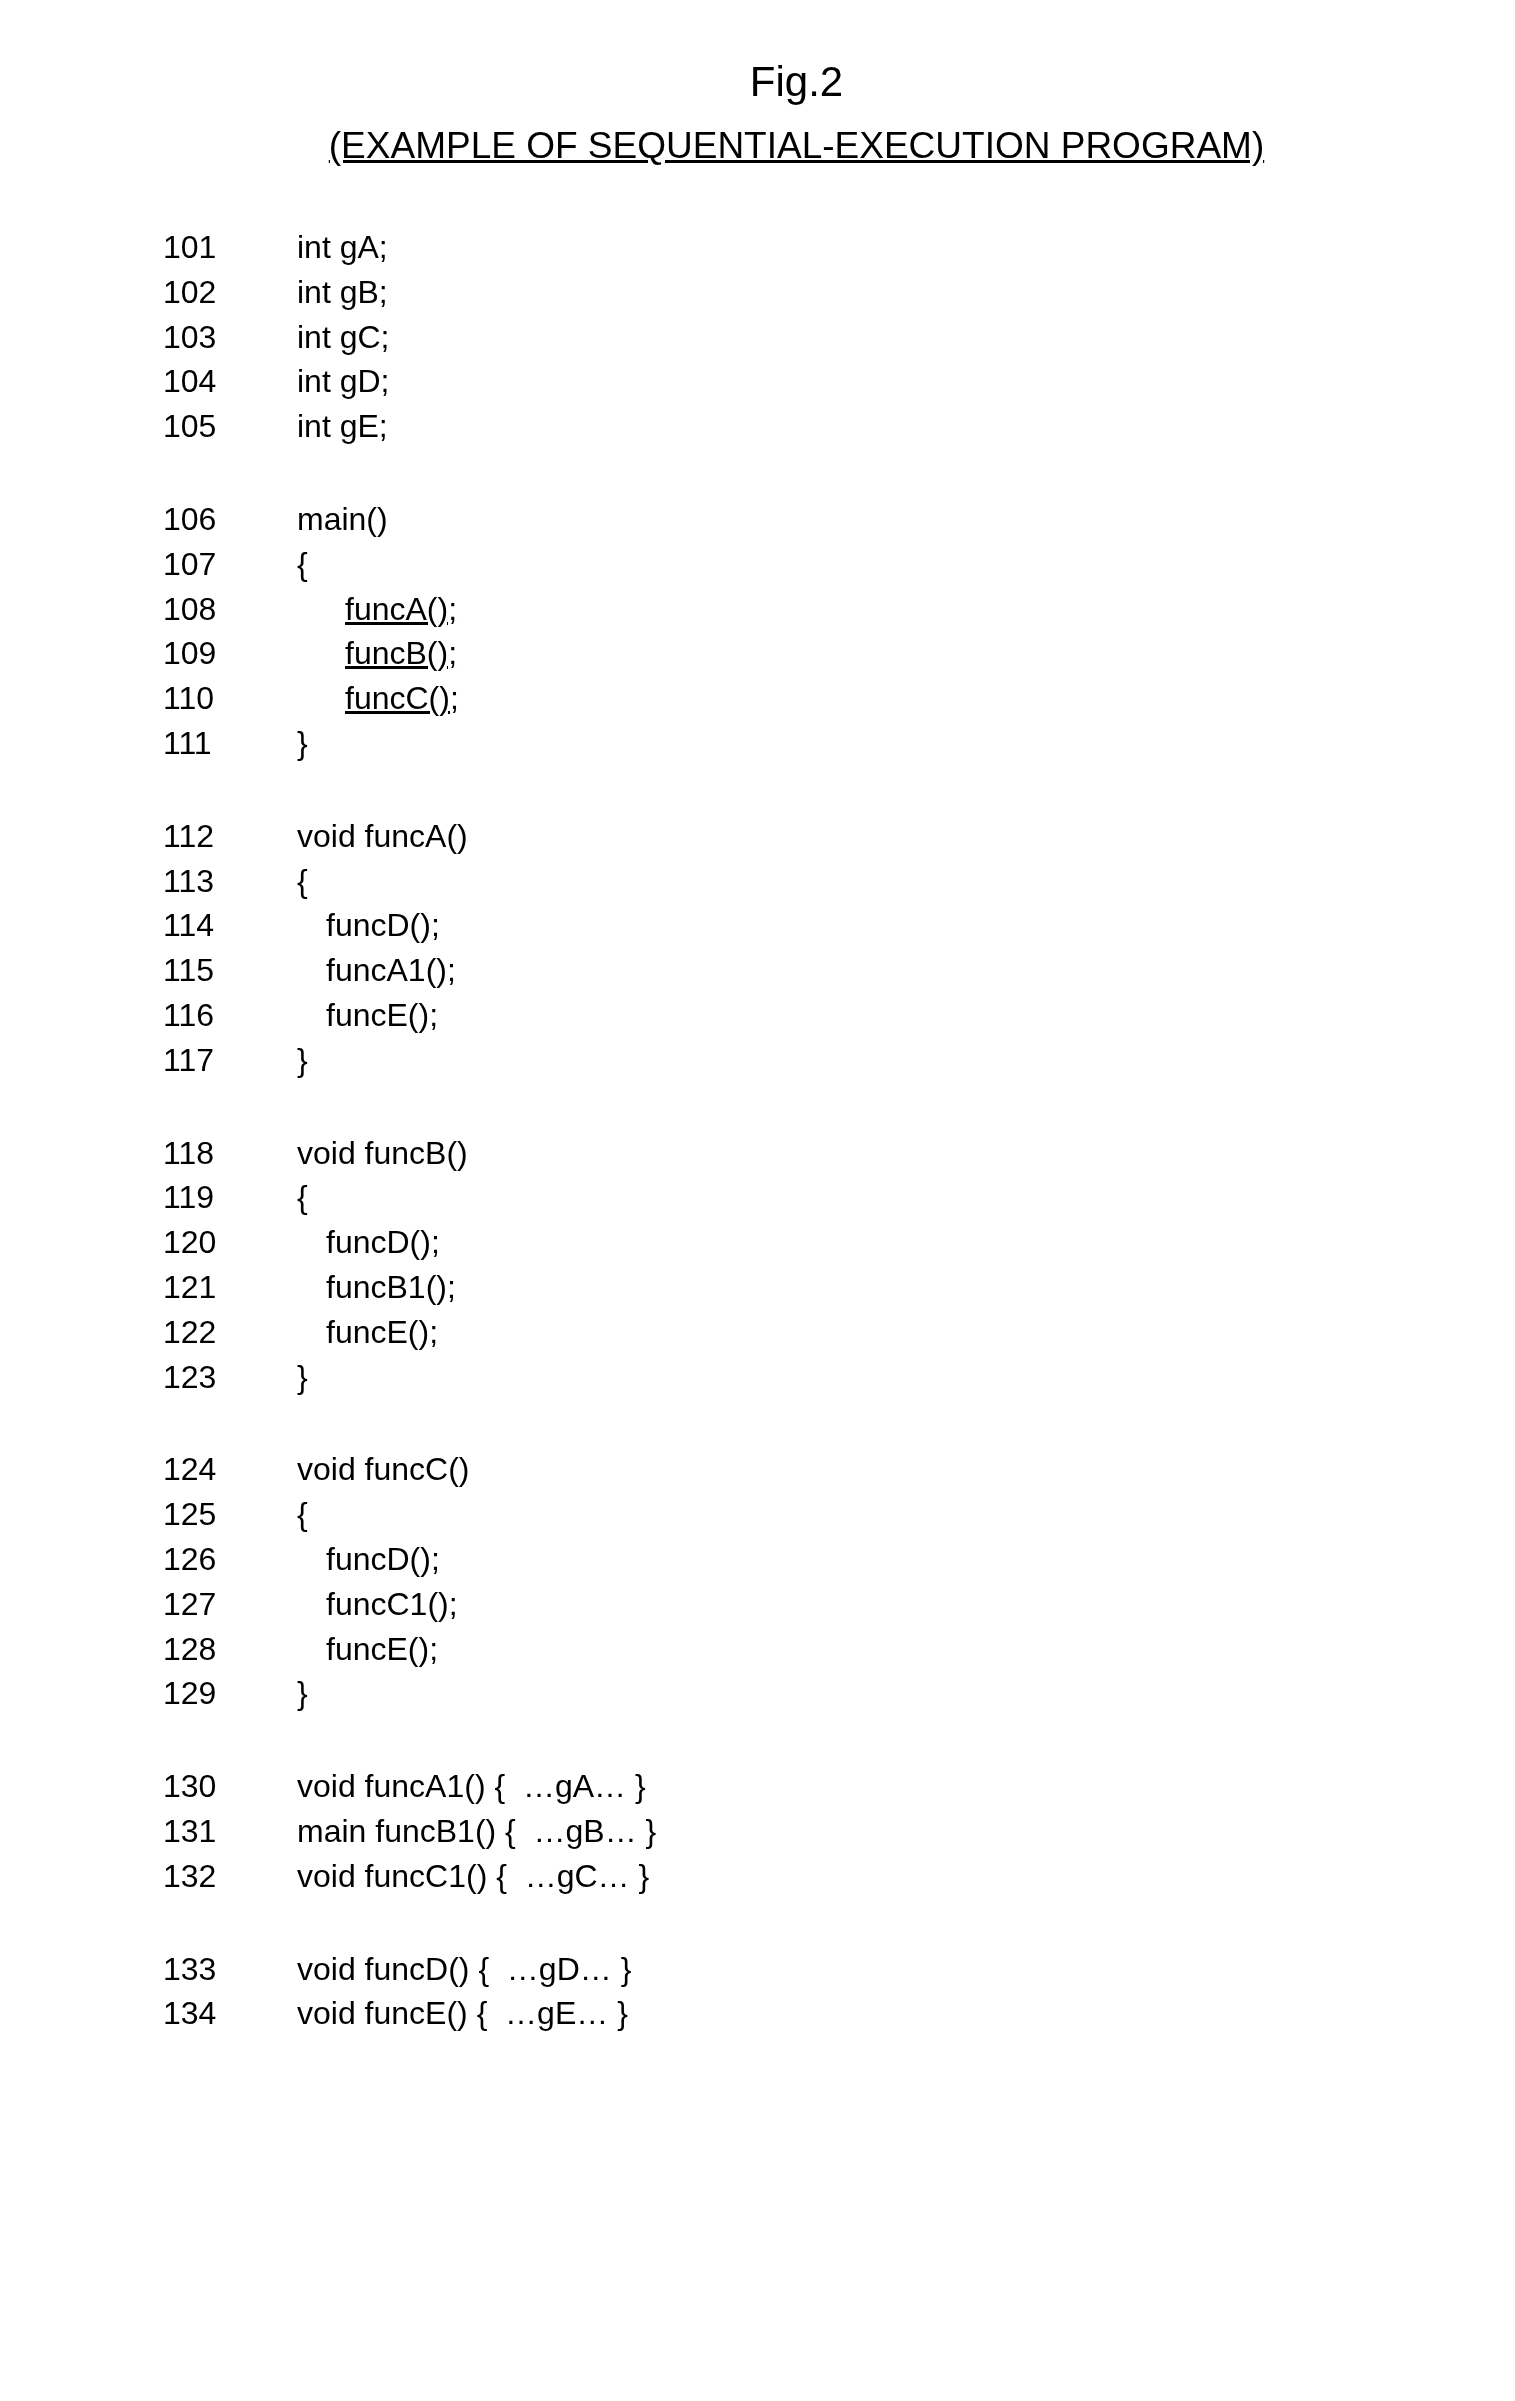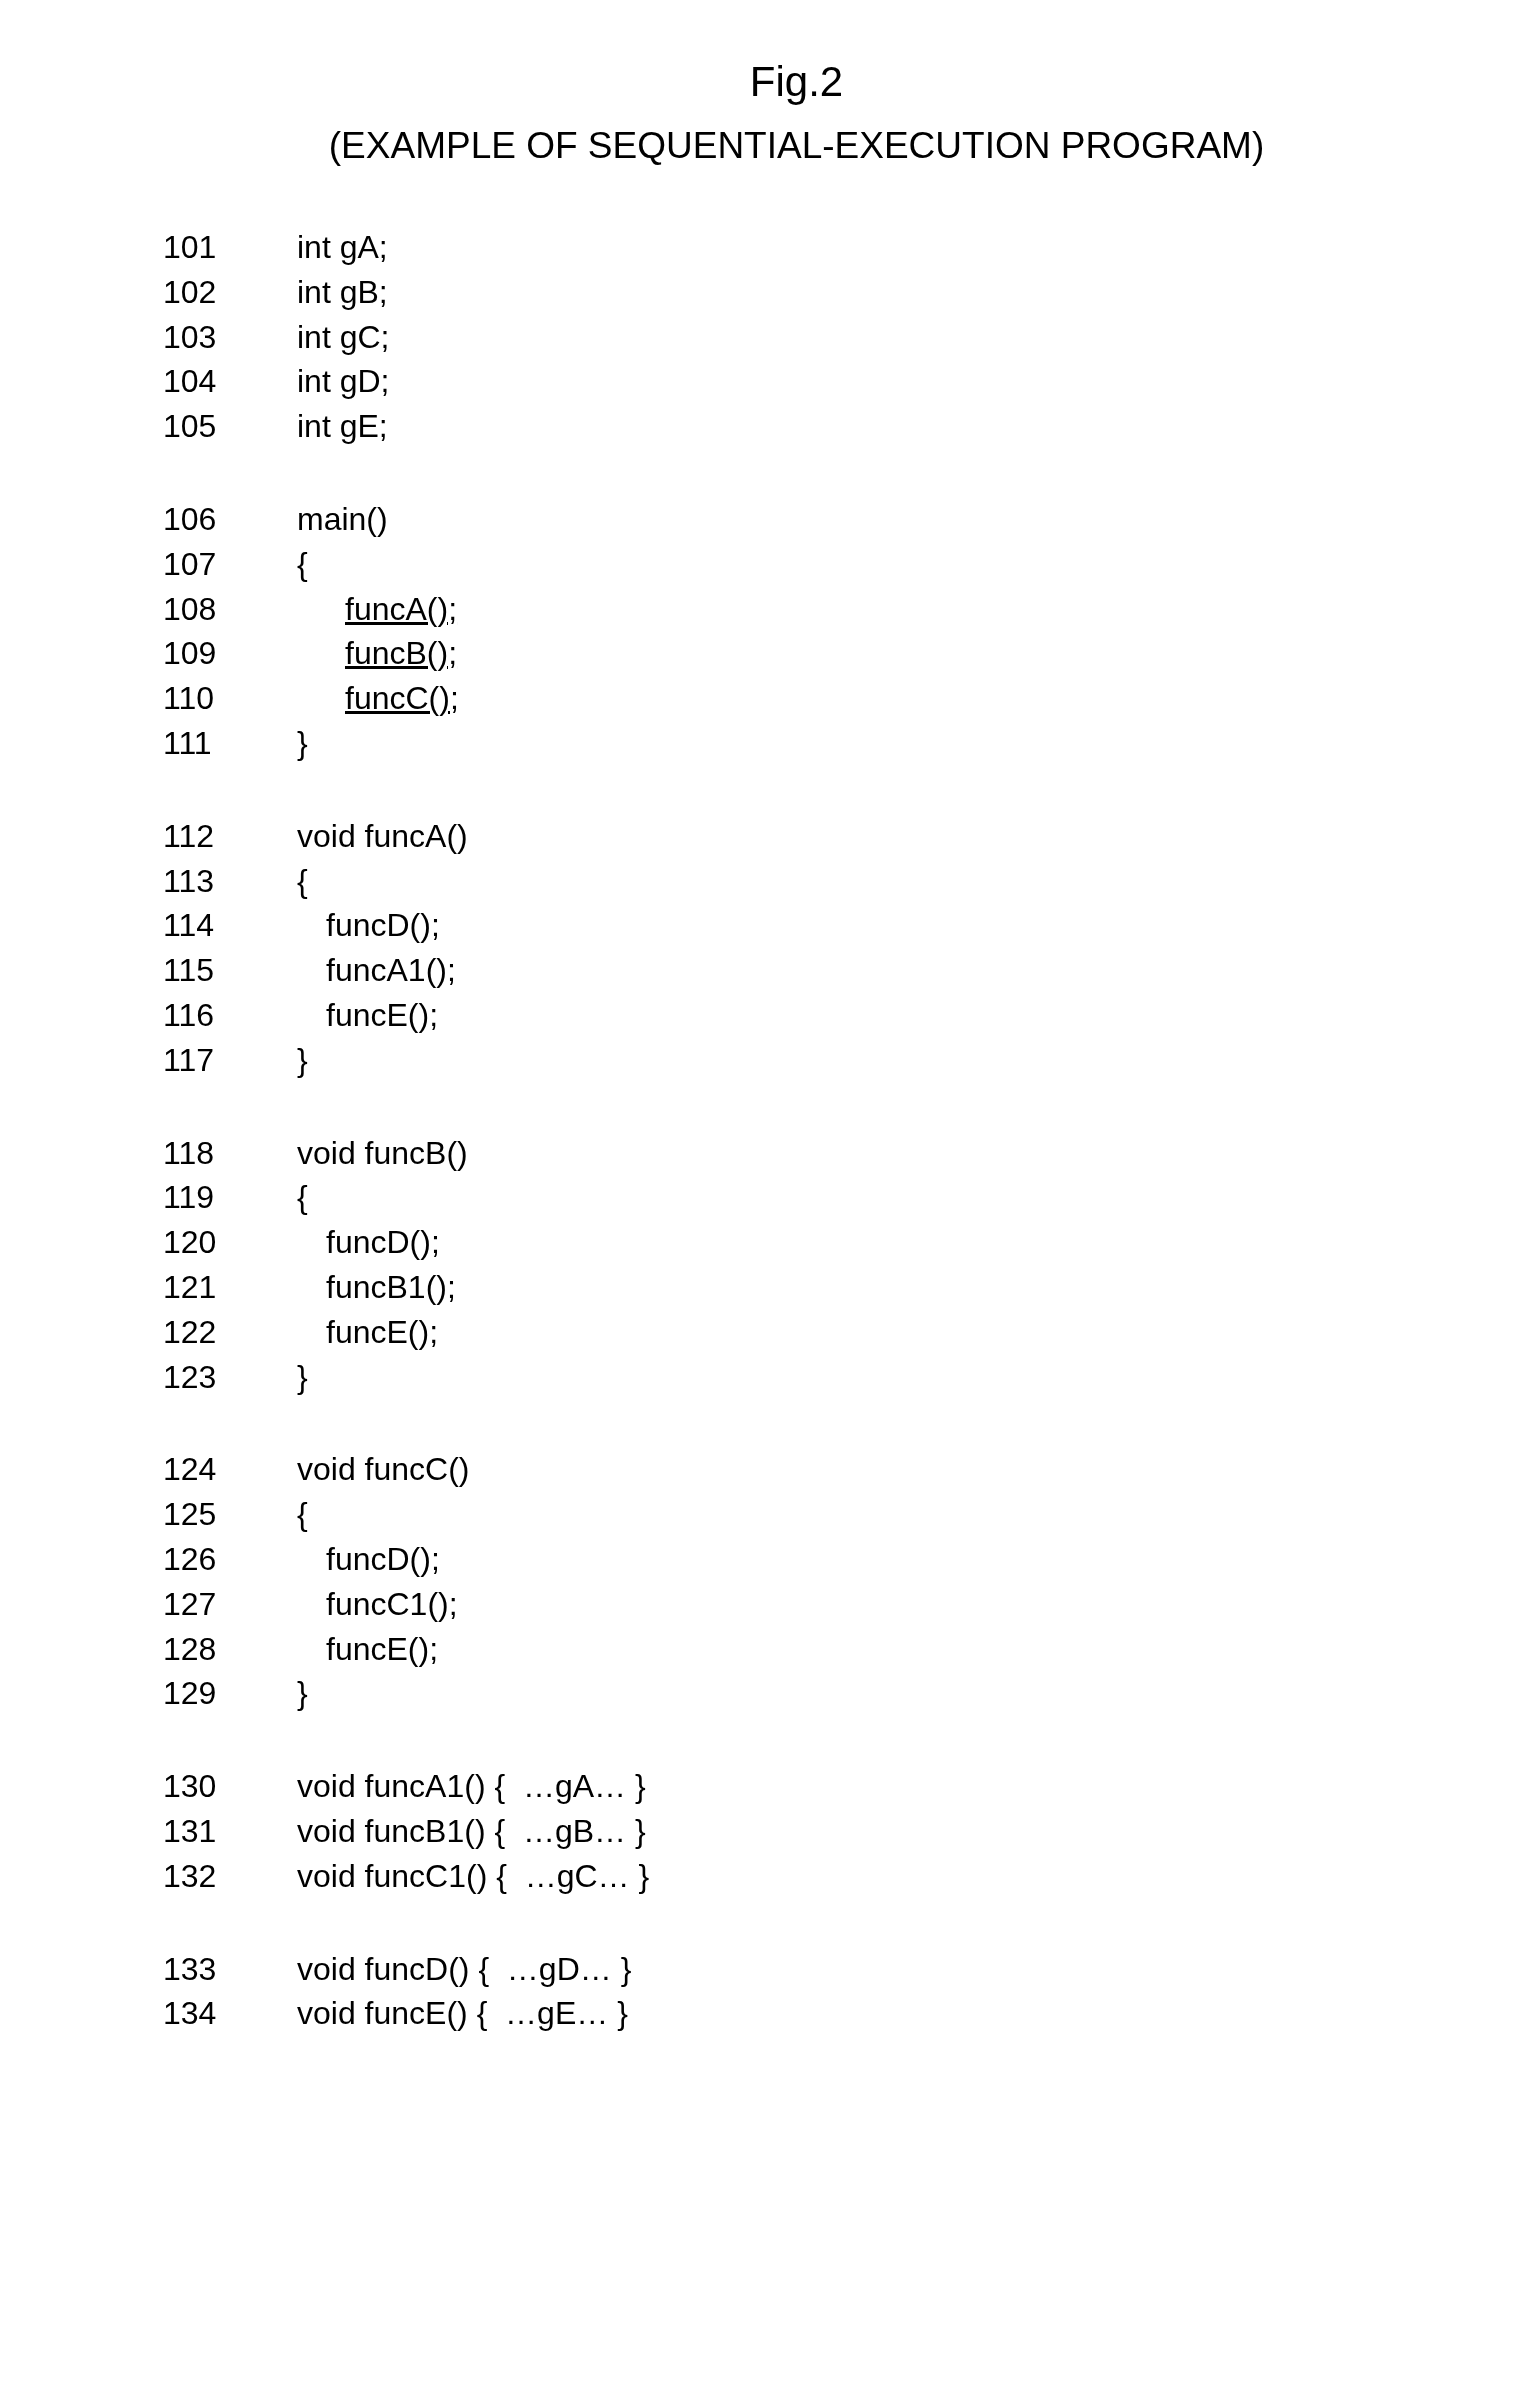--- a/index.html
+++ b/index.html
@@ -22,20 +22,21 @@
       font-weight: normal;
       margin-bottom: 19px;
       margin-left: 77px;
     }
     .subtitle {
       text-align: center;
       font-size: 37px;
       font-weight: normal;
       margin-bottom: 58px;
       margin-left: 77px;
+      text-decoration: underline;
     }
     .code-block {
       margin-left: 134px;
       margin-bottom: 48px;
     }
     .code-line {
       display: flex;
       align-items: baseline;
       font-size: 32px;
       line-height: 1.4;
@@ -188,21 +189,21 @@
           <span class="code-text">}</span>
         </div>
       </div>
       <div class="code-block">
         <div class="code-line">
           <span class="line-number">130</span>
           <span class="code-text">void funcA1() {  …gA… }</span>
         </div>
         <div class="code-line">
           <span class="line-number">131</span>
-          <span class="code-text">void funcB1() {  …gB… }</span>
+          <span class="code-text">main funcB1() {  …gB… }</span>
         </div>
         <div class="code-line">
           <span class="line-number">132</span>
           <span class="code-text">void funcC1() {  …gC… }</span>
         </div>
       </div>
       <div class="code-block">
         <div class="code-line">
           <span class="line-number">133</span>
           <span class="code-text">void funcD() {  …gD… }</span>

